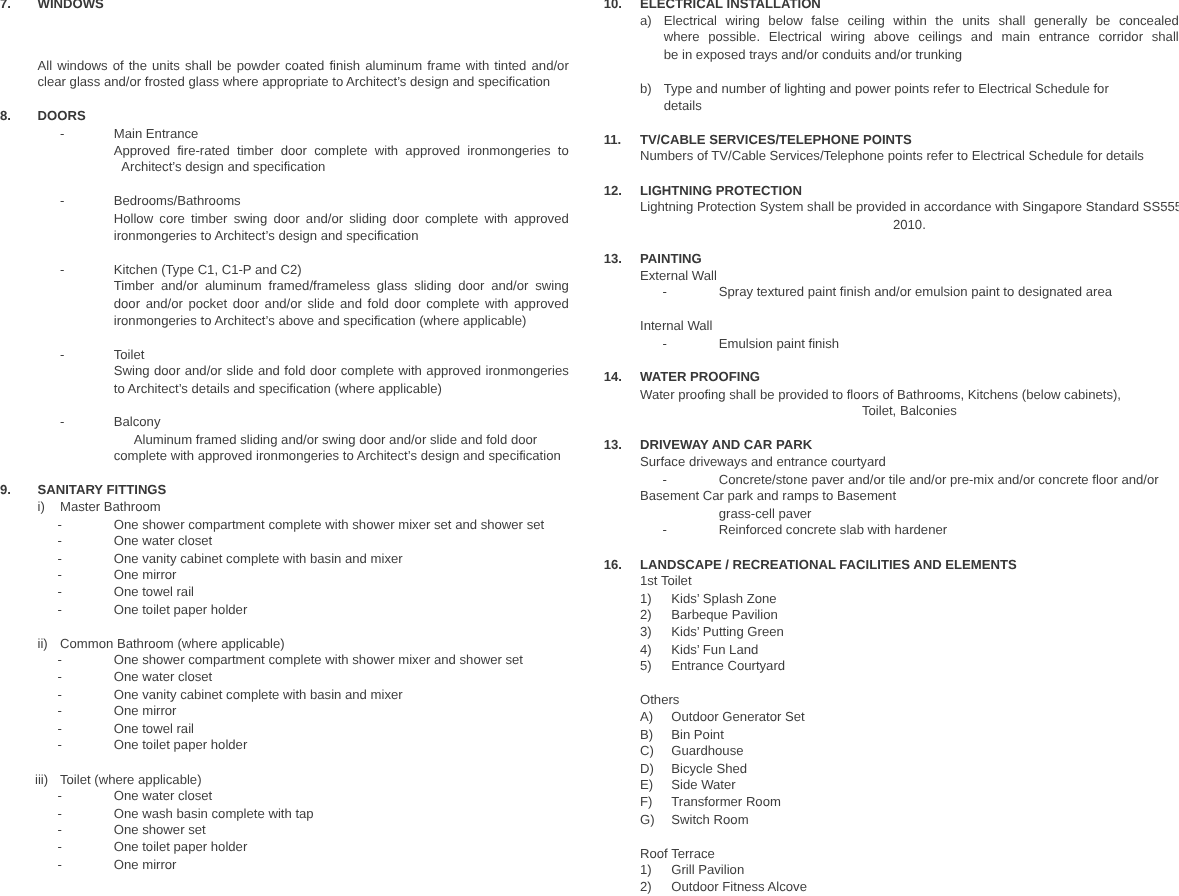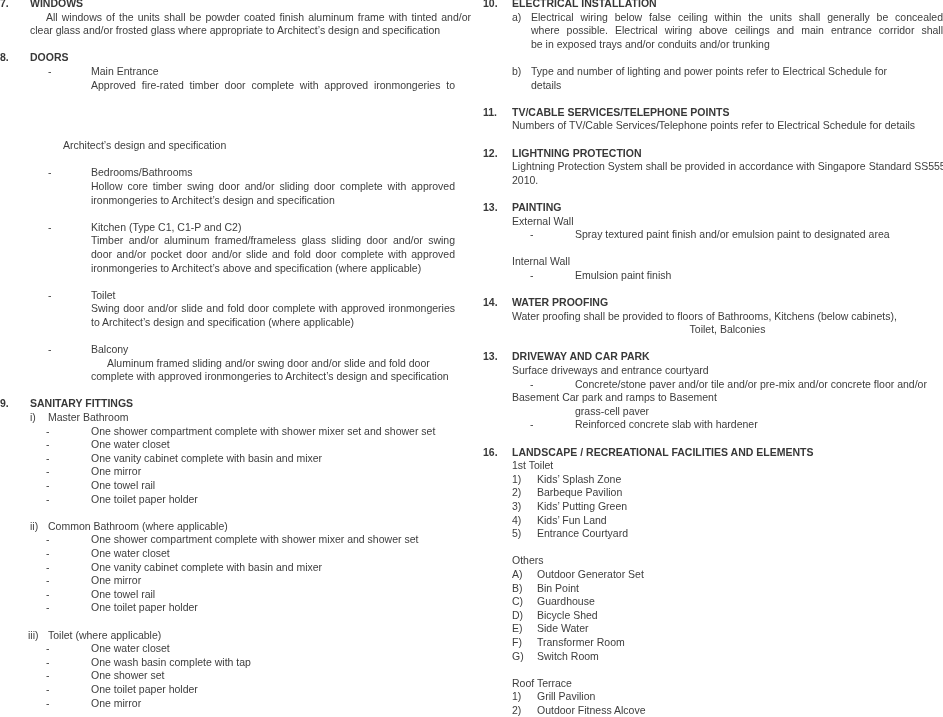--- a/index.html
+++ b/index.html
@@ -19,38 +19,38 @@
   .text{display:inline;}
   .text.just{display:inline-block;white-space:normal;text-align:justify;text-align-last:justify;vertical-align:top;}
 </style>
 </head>
 <body>
 
 <div class="doc">
     <div class="column" style="left: 0px; top: -3px; width: 455px;">
       <div class="section">
         <div class="line heading" style="padding-left: 30px;"><span class="bullet" style="left: 0px;">7.</span><span class="text">WINDOWS</span></div>
-        <div class="line" style="padding-left: 46px;"><span class="text just" style="width: 425px;">All windows of the units shall be powder coated finish aluminum frame with tinted and/or</span></div>
+        <div class="line" style="padding-left: 30px; margin-top: 36px;"><span class="text just" style="width: 425px;">All windows of the units shall be powder coated finish aluminum frame with tinted and/or</span></div>
         <div class="line" style="padding-left: 30px;"><span class="text">clear glass and/or frosted glass where appropriate to Architect’s design and specification</span></div>
       </div>
       <div class="section">
         <div class="line heading" style="padding-left: 30px;"><span class="bullet" style="left: 0px;">8.</span><span class="text">DOORS</span></div>
         <div class="line" style="padding-left: 91px;"><span class="bullet" style="left: 48px;">-</span><span class="text">Main Entrance</span></div>
         <div class="line" style="padding-left: 91px;"><span class="text just" style="width: 364px;">Approved fire-rated timber door complete with approved ironmongeries to</span></div>
-        <div class="line" style="padding-left: 63px; margin-top: 47px;"><span class="text">Architect’s design and specification</span></div>
+        <div class="line" style="padding-left: 97px;"><span class="text">Architect’s design and specification</span></div>
         <div class="line gap" style="padding-left: 91px;"><span class="bullet" style="left: 48px;">-</span><span class="text">Bedrooms/Bathrooms</span></div>
         <div class="line" style="padding-left: 91px;"><span class="text just" style="width: 364px;">Hollow core timber swing door and/or sliding door complete with approved</span></div>
         <div class="line" style="padding-left: 91px;"><span class="text">ironmongeries to Architect’s design and specification</span></div>
         <div class="line gap" style="padding-left: 91px;"><span class="bullet" style="left: 48px;">-</span><span class="text">Kitchen (Type C1, C1-P and C2)</span></div>
         <div class="line" style="padding-left: 91px;"><span class="text just" style="width: 364px;">Timber and/or aluminum framed/frameless glass sliding door and/or swing</span></div>
         <div class="line" style="padding-left: 91px;"><span class="text just" style="width: 364px;">door and/or pocket door and/or slide and fold door complete with approved</span></div>
         <div class="line" style="padding-left: 91px;"><span class="text">ironmongeries to Architect’s above and specification (where applicable)</span></div>
         <div class="line gap" style="padding-left: 91px;"><span class="bullet" style="left: 48px;">-</span><span class="text">Toilet</span></div>
         <div class="line" style="padding-left: 91px;"><span class="text just" style="width: 364px;">Swing door and/or slide and fold door complete with approved ironmongeries</span></div>
-        <div class="line" style="padding-left: 91px;"><span class="text">to Architect’s design and specification (where applicable)</span></div>
+        <div class="line" style="padding-left: 91px;"><span class="text">to Architect’s details and specification (where applicable)</span></div>
         <div class="line gap" style="padding-left: 91px;"><span class="bullet" style="left: 48px;">-</span><span class="text">Balcony</span></div>
         <div class="line" style="padding-left: 91px; margin-left: 16px;"><span class="text">Aluminum framed sliding and/or swing door and/or slide and fold door</span></div>
         <div class="line" style="padding-left: 91px;"><span class="text">complete with approved ironmongeries to Architect’s design and specification</span></div>
       </div>
       <div class="section">
         <div class="line heading" style="padding-left: 30px;"><span class="bullet" style="left: 0px;">9.</span><span class="text">SANITARY FITTINGS</span></div>
         <div class="line" style="padding-left: 48px;"><span class="bullet" style="left: 30px;">i)</span><span class="text">Master Bathroom</span></div>
         <div class="line" style="padding-left: 91px;"><span class="bullet" style="left: 46px;">-</span><span class="text">One shower compartment complete with shower mixer set and shower set</span></div>
         <div class="line" style="padding-left: 91px;"><span class="bullet" style="left: 46px;">-</span><span class="text">One water closet</span></div>
         <div class="line" style="padding-left: 91px;"><span class="bullet" style="left: 46px;">-</span><span class="text">One vanity cabinet complete with basin and mixer</span></div>
@@ -81,21 +81,21 @@
         <div class="line gap" style="padding-left: 53px;"><span class="bullet" style="left: 34px;">b)</span><span class="text">Type and number of lighting and power points refer to Electrical Schedule for</span></div>
         <div class="line" style="padding-left: 53px;"><span class="text">details</span></div>
       </div>
       <div class="section">
         <div class="line heading" style="padding-left: 34px;"><span class="bullet" style="left: 5px;">11.</span><span class="text">TV/CABLE SERVICES/TELEPHONE POINTS</span></div>
         <div class="line" style="padding-left: 34px;"><span class="text">Numbers of TV/Cable Services/Telephone points refer to Electrical Schedule for details</span></div>
       </div>
       <div class="section">
         <div class="line heading" style="padding-left: 34px;"><span class="bullet" style="left: 5px;">12.</span><span class="text">LIGHTNING PROTECTION</span></div>
         <div class="line" style="padding-left: 34px;"><span class="text">Lightning Protection System shall be provided in accordance with Singapore Standard SS555</span></div>
-        <div class="line" style="padding-left: 34px;"><span class="text">2010.</span></div>
+        <div class="line" style="padding-left: 34px; text-align: center;"><span class="text">2010.</span></div>
       </div>
       <div class="section">
         <div class="line heading" style="padding-left: 34px;"><span class="bullet" style="left: 5px;">13.</span><span class="text">PAINTING</span></div>
         <div class="line" style="padding-left: 34px;"><span class="text">External Wall</span></div>
         <div class="line" style="padding-left: 97px;"><span class="bullet" style="left: 52px;">-</span><span class="text">Spray textured paint finish and/or emulsion paint to designated area</span></div>
         <div class="line gap" style="padding-left: 34px;"><span class="text">Internal Wall</span></div>
         <div class="line" style="padding-left: 97px;"><span class="bullet" style="left: 52px;">-</span><span class="text">Emulsion paint finish</span></div>
       </div>
       <div class="section">
         <div class="line heading" style="padding-left: 34px;"><span class="bullet" style="left: 5px;">14.</span><span class="text">WATER PROOFING</span></div>

